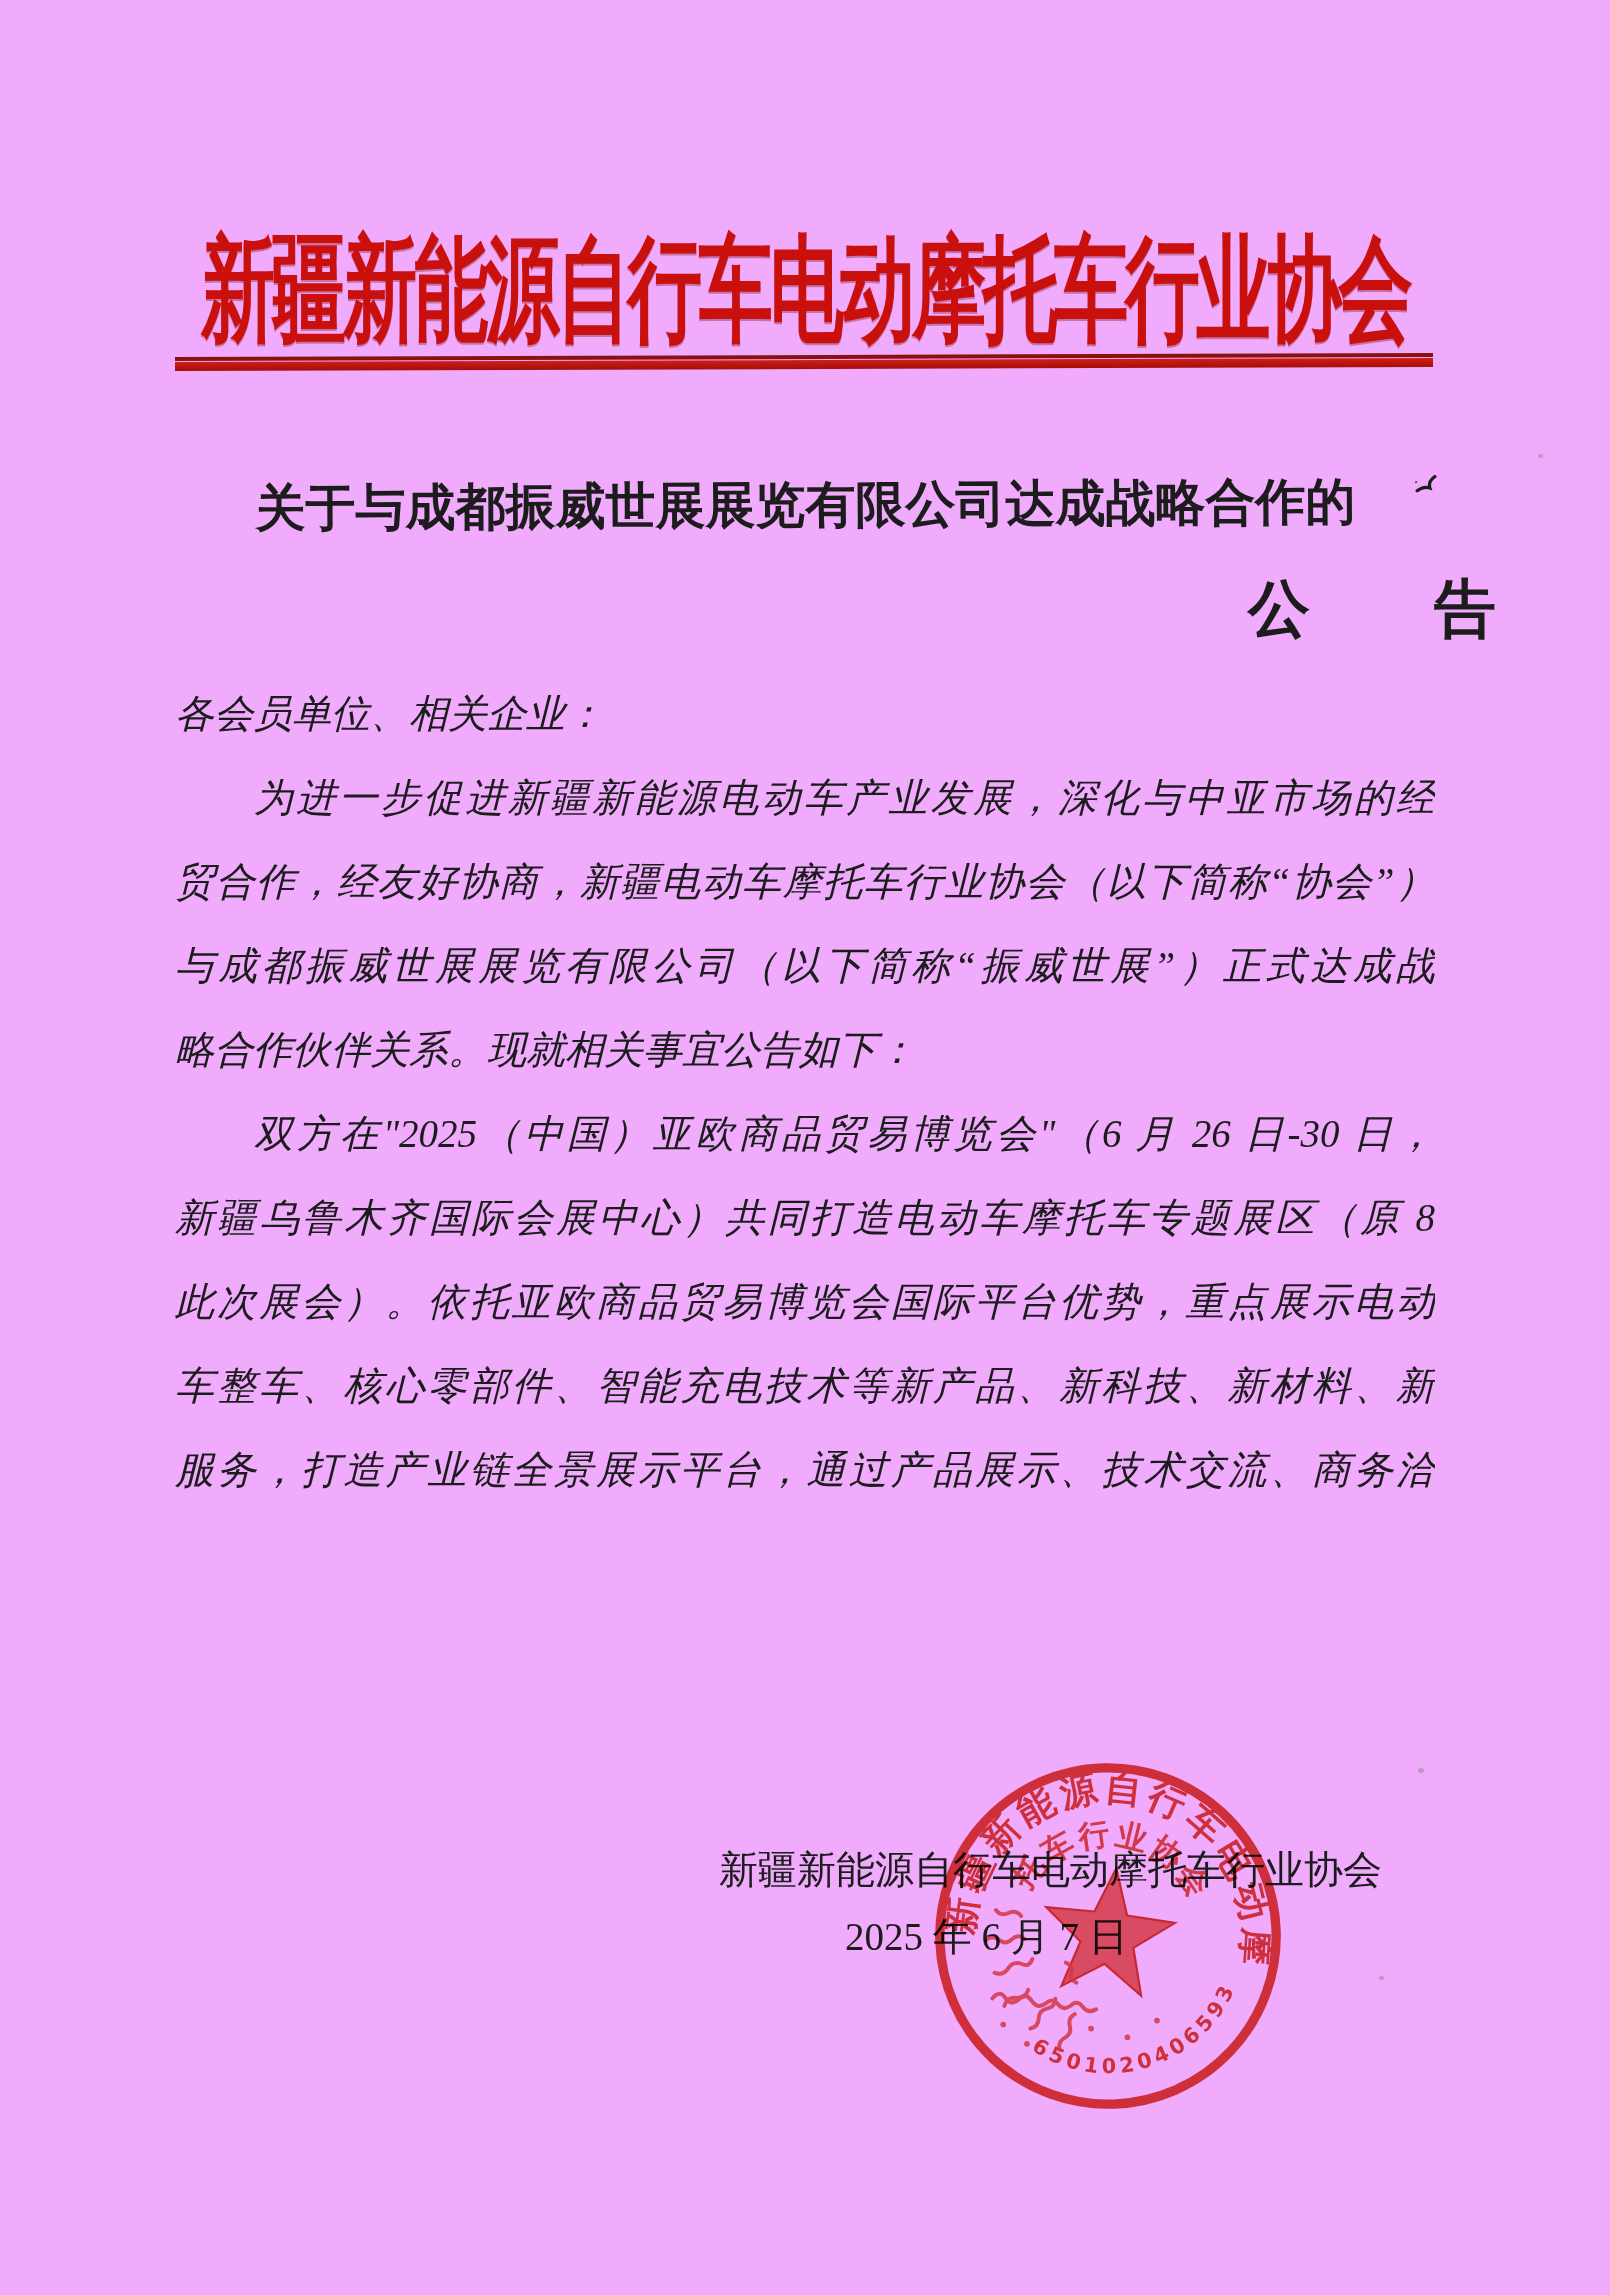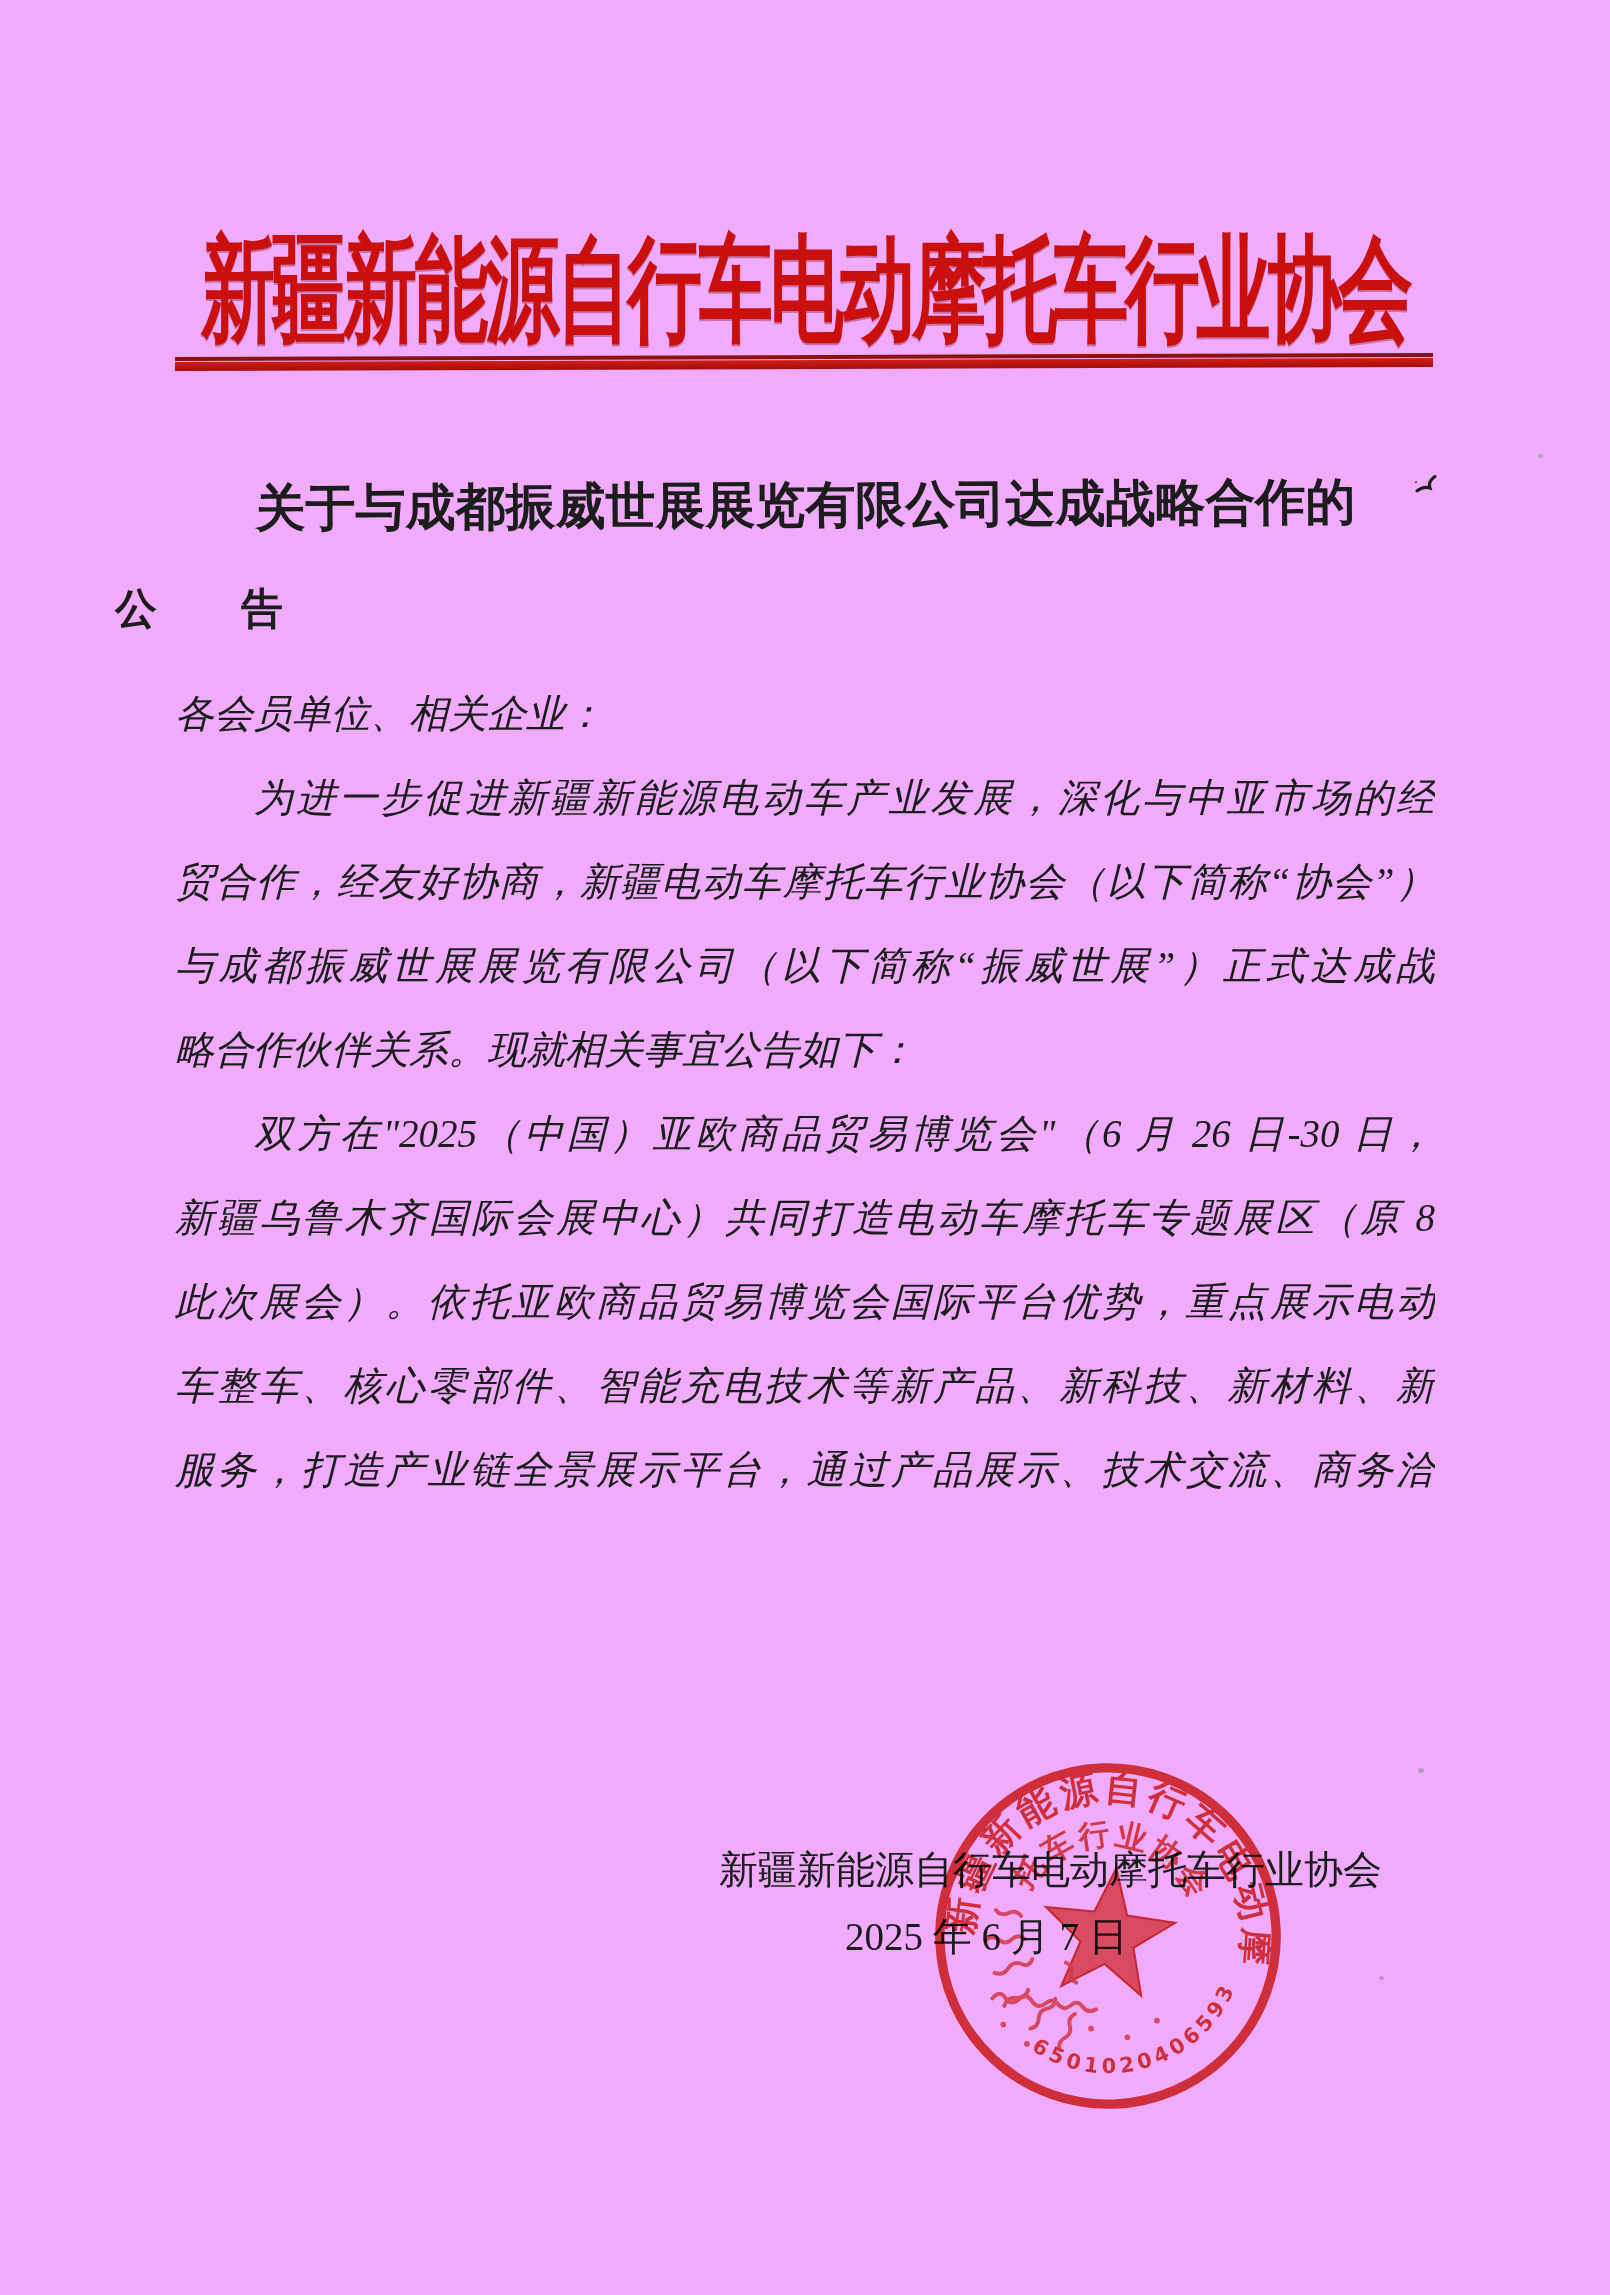--- a/index.html
+++ b/index.html
@@ -35,21 +35,21 @@
   .rule-thick{top:362px;height:8.6px;background:linear-gradient(#d21d16,#a30e0a);transform:rotate(-.18deg);}
   
   .doc-title{
     position:absolute;top:466px;left:115px;right:115px;
     text-align:center;font-size:50px;font-weight:700;
     letter-spacing:0px;line-height:79px;white-space:nowrap;
     transform:rotate(-.35deg);
   }
   .doc-subtitle{
     position:absolute;top:570px;left:115px;right:115px;
-    text-align:left;font-size:42px;font-weight:700;line-height:79px;font-family:Liberation Serif, serif;
+    text-align:right;font-size:62px;font-weight:700;line-height:79px;font-family:Liberation Serif, serif;
   }
   
   .body-block{
     position:absolute;top:672px;left:175px;width:1260px;
     font-size:39px;line-height:84px;font-style:italic;
   }
   .bline{height:84px;overflow:hidden;white-space:nowrap;}
   .bline.j{white-space:normal;text-align:justify;text-align-last:justify;}
   .bline.ind{text-indent:79px;}
   

